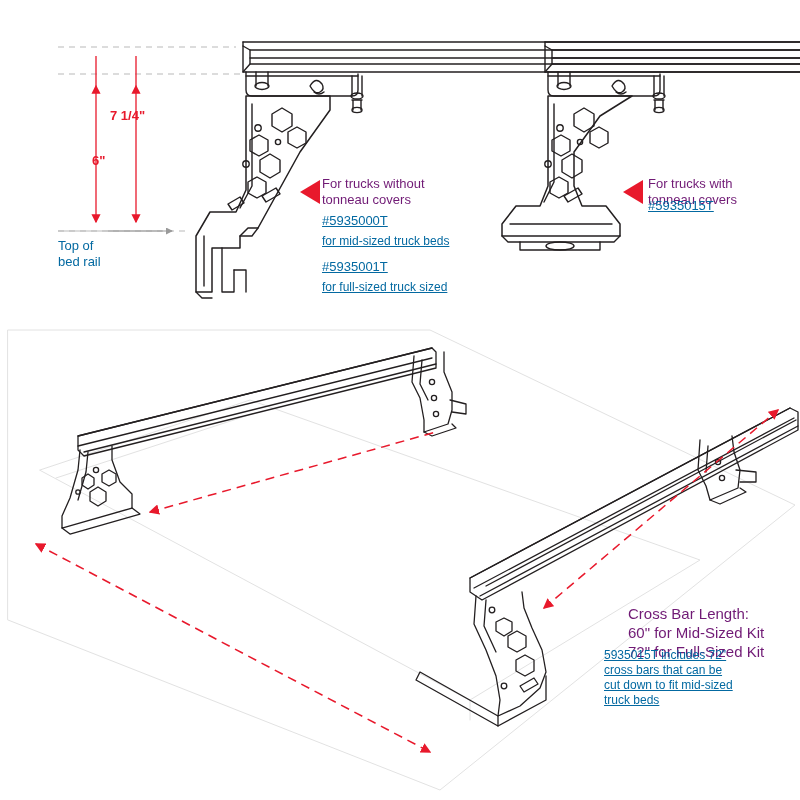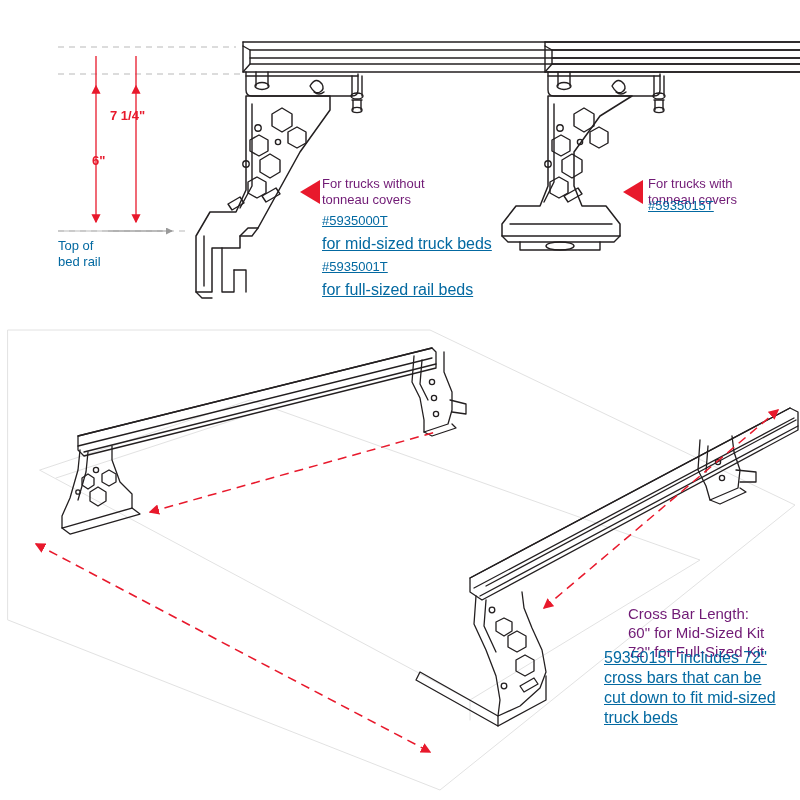--- a/index.html
+++ b/index.html
@@ -38,21 +38,21 @@
     font-weight: normal;
   }
   .gray {
     color: #0369a1;
     text-decoration: underline;
   }
   .lightgray {
     color: #0369a1;
   }
   .t13 { font-size: 13px; }
-  .t12 { font-size: 16px; }
+  .t12 { font-size: 12px; }
   .t14 { font-size: 14px; }
   .t15 { font-size: 15px; }
   .dim-label {
     color: #e8192c;
     font-weight: bold;
     font-size: 13px;
   }
 </style>
 </head>
 <body>
@@ -236,21 +236,21 @@
   <div class="txt lightgray t13" style="left:58px; top:238px;">Top of
 bed rail</div>
 
   <div class="txt red t13" style="left:322px; top:176px;">For trucks without
 tonneau covers</div>
 
   <div class="txt gray t13" style="left:322px; top:213px;">#5935000T</div>
   <div class="txt gray t12" style="left:322px; top:234px;">for mid-sized truck beds</div>
 
   <div class="txt gray t13" style="left:322px; top:259px;">#5935001T</div>
-  <div class="txt gray t12" style="left:322px; top:280px;">for full-sized rail beds</div>
+  <div class="txt gray t12" style="left:322px; top:280px;">for full-sized truck sized</div>
 
   <div class="txt red t13" style="left:648px; top:176px;">For trucks with
 tonneau covers</div>
 
   <div class="txt gray t13" style="left:648px; top:198px;">#5935015T</div>
 
 
 
   <div class="txt red t15" style="left:604px; top:605px;margin-left:24px;">Cross Bar Length:
 60" for Mid-Sized Kit

